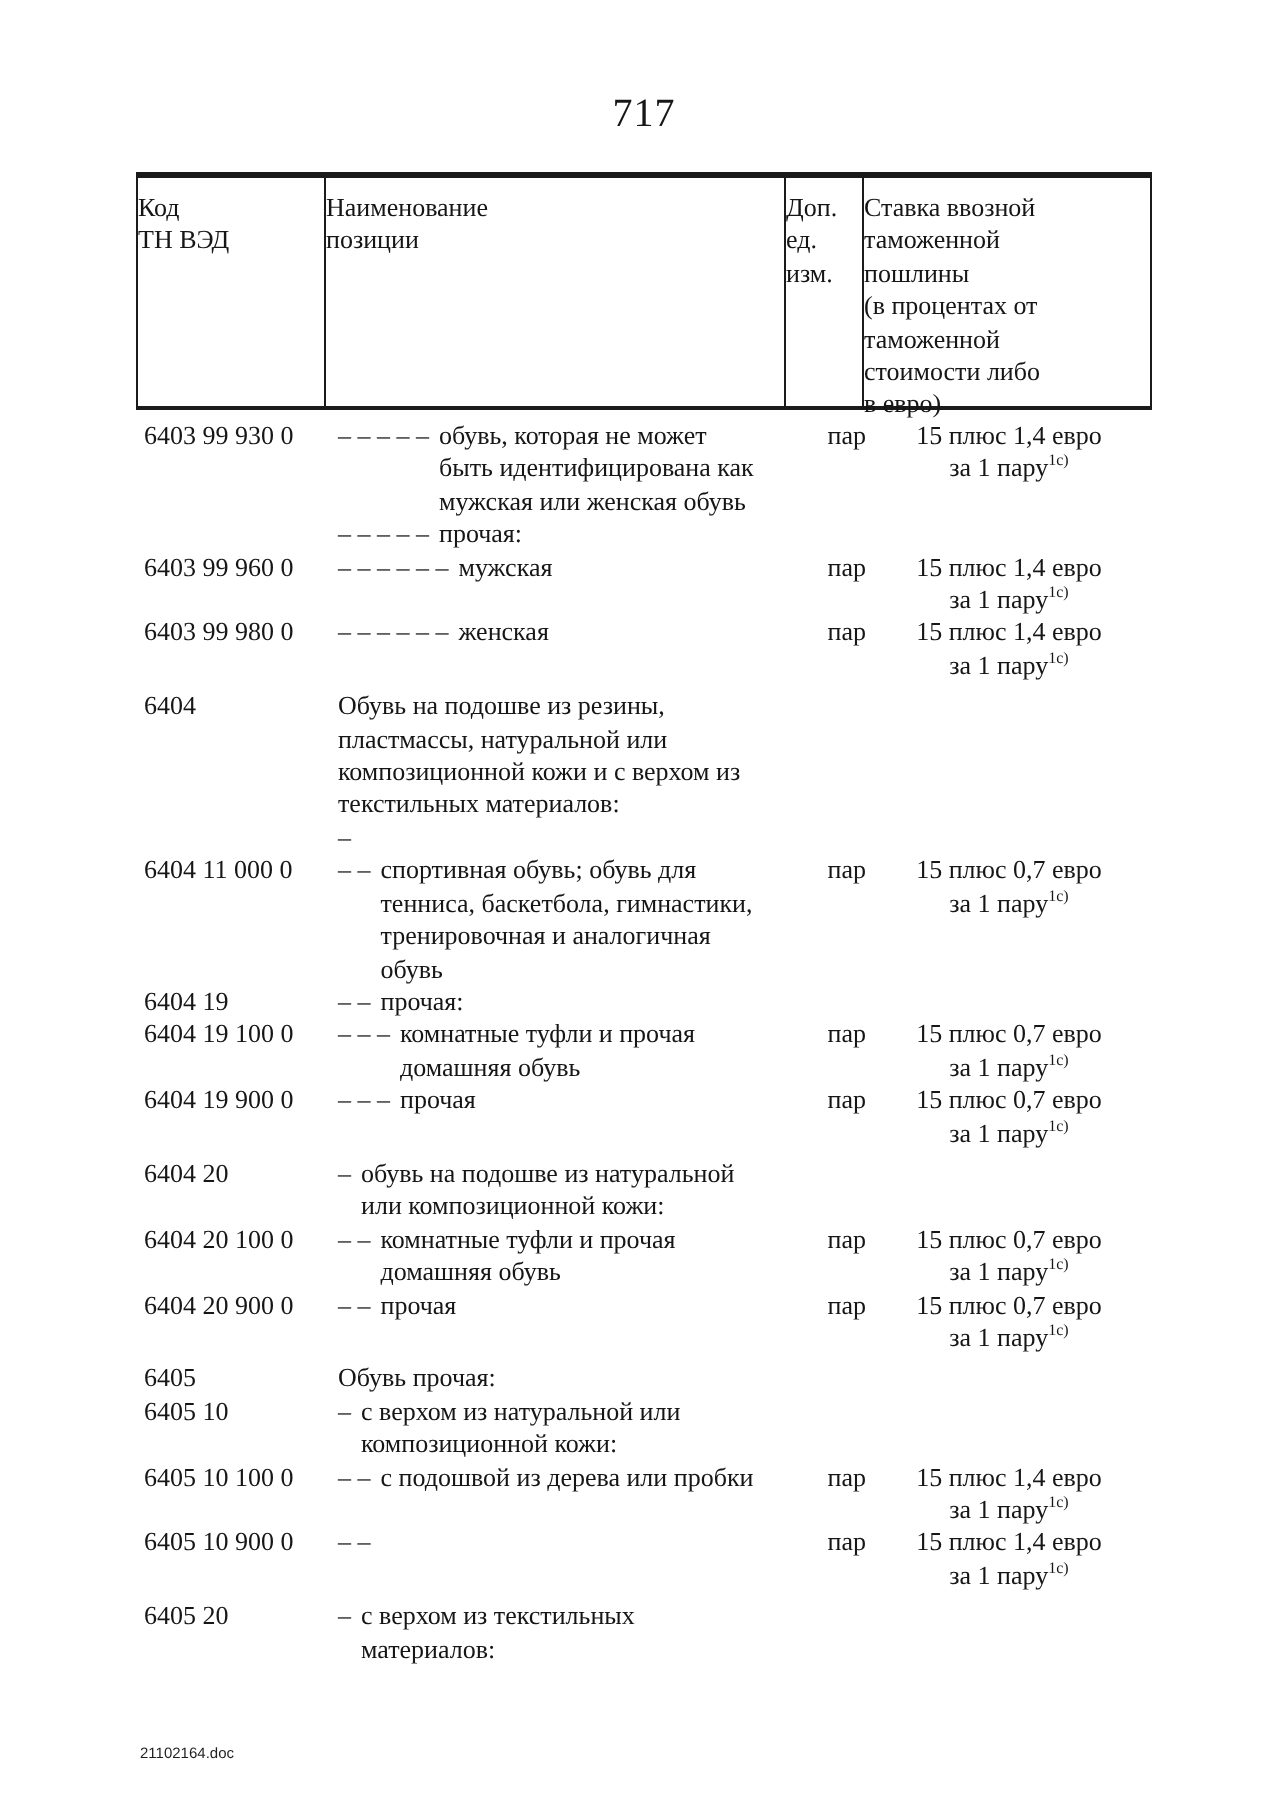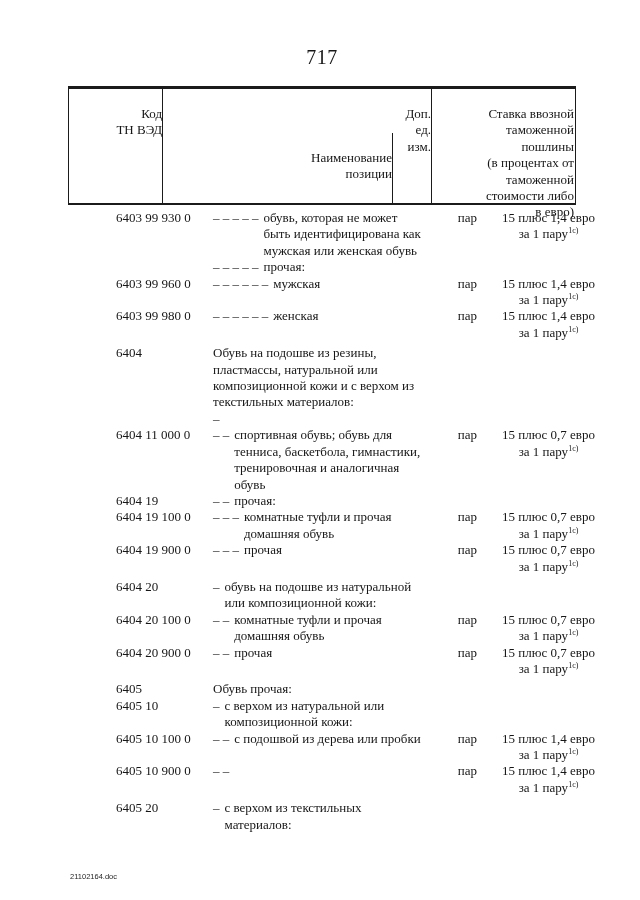--- a/index.html
+++ b/index.html
@@ -19,34 +19,34 @@
   .thead {
     display: flex;
     border: 1.5px solid #1b1b1b;
     border-top-width: 3px;
     border-bottom-width: 2px;
     box-sizing: border-box;
     height: 119px;
     background: #fff;
   }
   .th {
-    box-sizing: border-box; padding-top: 17px;
-    text-align: right; white-space: pre-line;
+    box-sizing: border-box; padding-top: 7px;
+    text-align: left; white-space: pre-line;
     font-size: 13px; line-height: 16.4px;
     border-right: 1.5px solid #1b1b1b;
   }
   .th:last-child { border-right: none; }
   .th-code { width: 94px; }
-  .th-name { width: 230px; margin-top: 44px; }
+  .th-name { width: 230px; }
   .th-unit { width: 39px; }
   .th-rate { width: 142px; }
   .tbody { padding-top: 5px; }
   .row { display: flex; align-items: flex-start; font-size: 13px; line-height: 16.4px; }
   .row.gap { margin-top: 4px; }
-  .c-code { width: 95px; box-sizing: border-box; padding-left: 4px; flex: none; margin-left: 44px; }
+  .c-code { width: 95px; box-sizing: border-box; padding-left: 4px; flex: none; }
   .c-name { width: 231px; box-sizing: border-box; padding-left: 6px; display: flex; flex: none; }
   .prefix { white-space: pre; margin-right: 5px; flex: none; }
   .ntext { white-space: pre-line; }
   .c-unit { width: 39px; text-align: right; flex: none; }
   .c-rate { width: 143px; text-align: center; flex: none; }
   .c-rate sup { font-size: 8px; line-height: 0; vertical-align: super; }
   .doc-footer {
     position: absolute; top: 872px; left: 70px;
     font-size: 7.5px; font-family: "Liberation Sans", sans-serif; color: #1f1f1f;
   }

